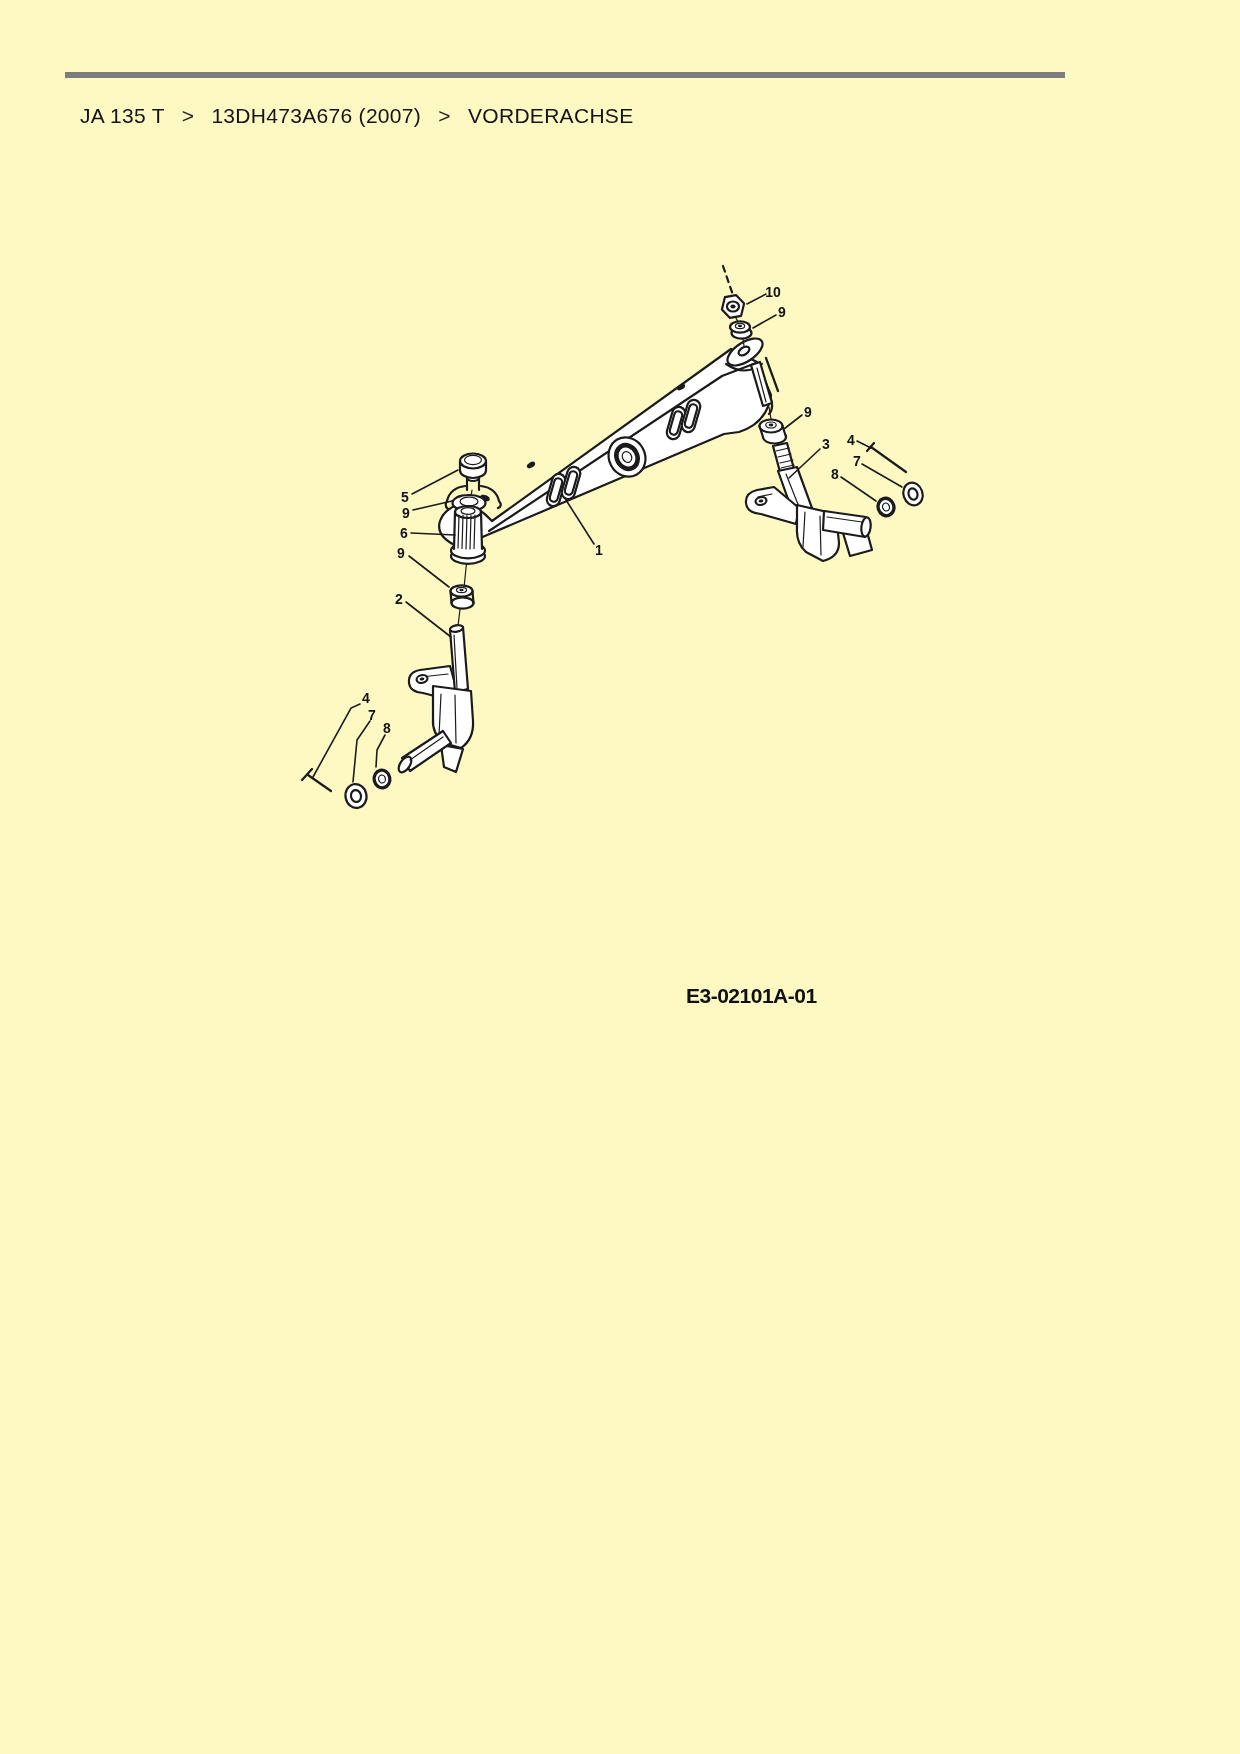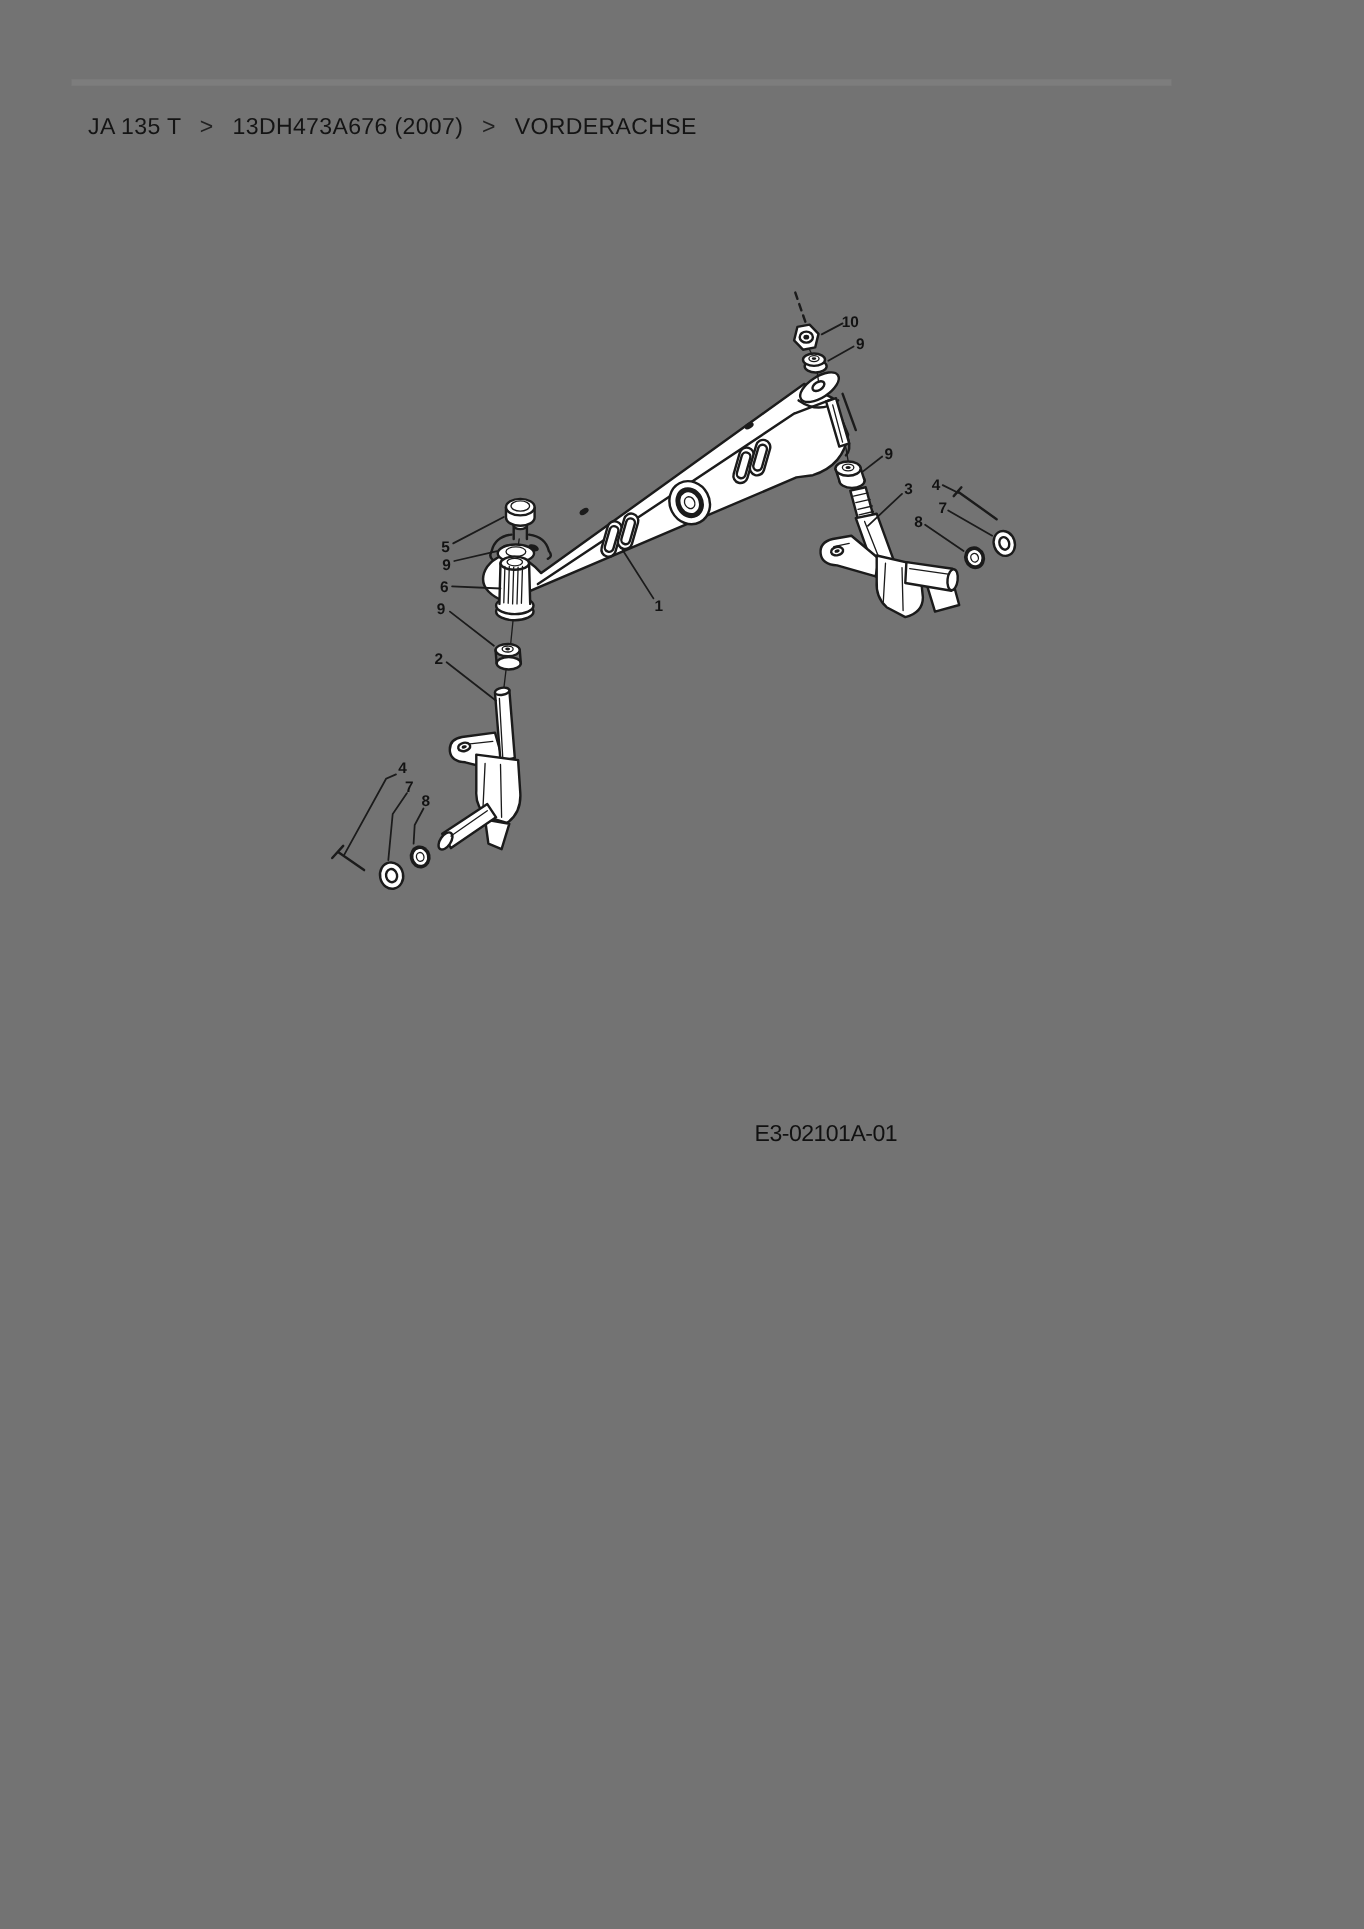--- a/index.html
+++ b/index.html
@@ -1,23 +1,23 @@
 <!DOCTYPE html>
 <html><head>
 <meta charset="utf-8">
 <style>
   html,body{margin:0;padding:0;background:#e8e8e8;}
-  .page{position:relative;width:1240px;height:1754px;background:#737373;overflow:hidden;
+  .page{position:relative;width:1240px;height:1754px;background:#fef9c3;overflow:hidden;
         font-family:"Liberation Sans", sans-serif;}
   .rule{position:absolute;left:65px;top:72px;width:1000px;height:6px;background:#7d7d7d;}
   .breadcrumb{position:absolute;left:80px;top:104px;font-size:21px;color:#141414;
               letter-spacing:.3px;white-space:nowrap;}
   .breadcrumb .sep{margin:0 11px;color:#222;}
   .diagram-svg{position:absolute;left:0;top:0;}
-  .part-code{position:absolute;left:686px;top:1019px;font-size:21px;font-weight:normal;
+  .part-code{position:absolute;left:686px;top:984px;font-size:21px;font-weight:bold;
              letter-spacing:-.5px;color:#111;}
   svg .ln{stroke:#1b1b1b;fill:none;stroke-width:2.2;stroke-linecap:round;stroke-linejoin:round;}
   svg .fw{stroke:#1b1b1b;fill:#ffffff;stroke-width:2.2;stroke-linejoin:round;}
   svg .thin{stroke:#1b1b1b;fill:none;stroke-width:1.2;stroke-linecap:round;}
   svg .dark{fill:#1b1b1b;stroke:none;}
   svg .leader{stroke:#1b1b1b;fill:none;stroke-width:1.6;stroke-linecap:round;}
   svg text.callout{font-family:"Liberation Sans",sans-serif;font-size:14px;font-weight:bold;
                    fill:#121212;text-anchor:middle;}
 </style>
 </head>

